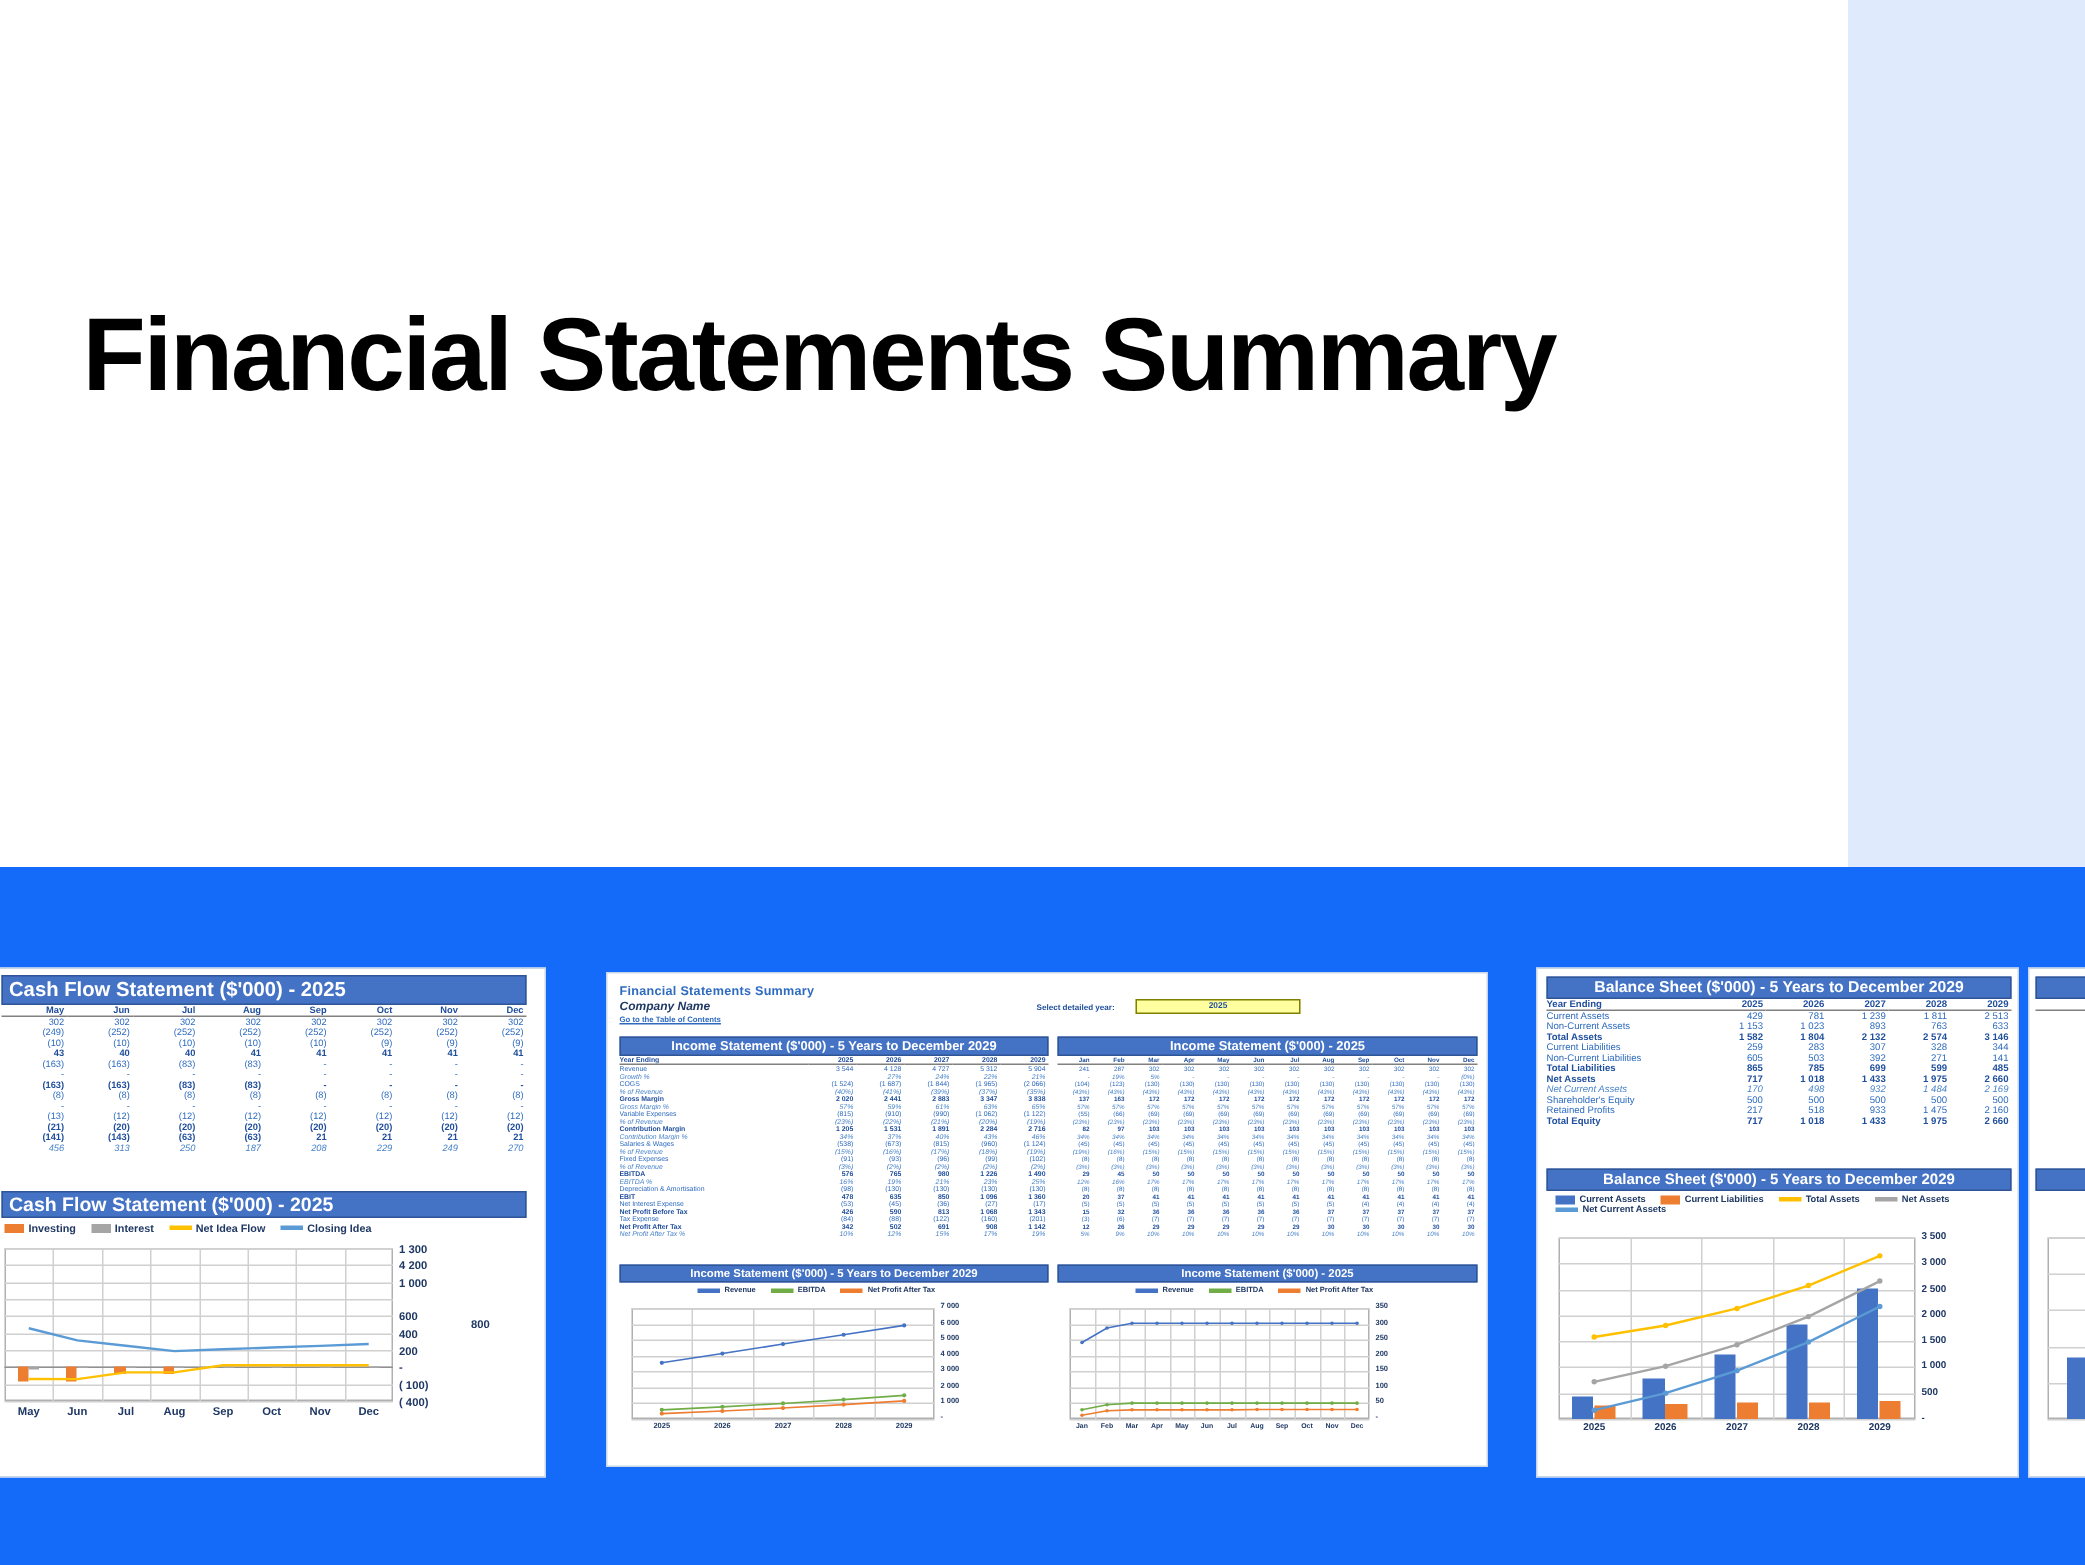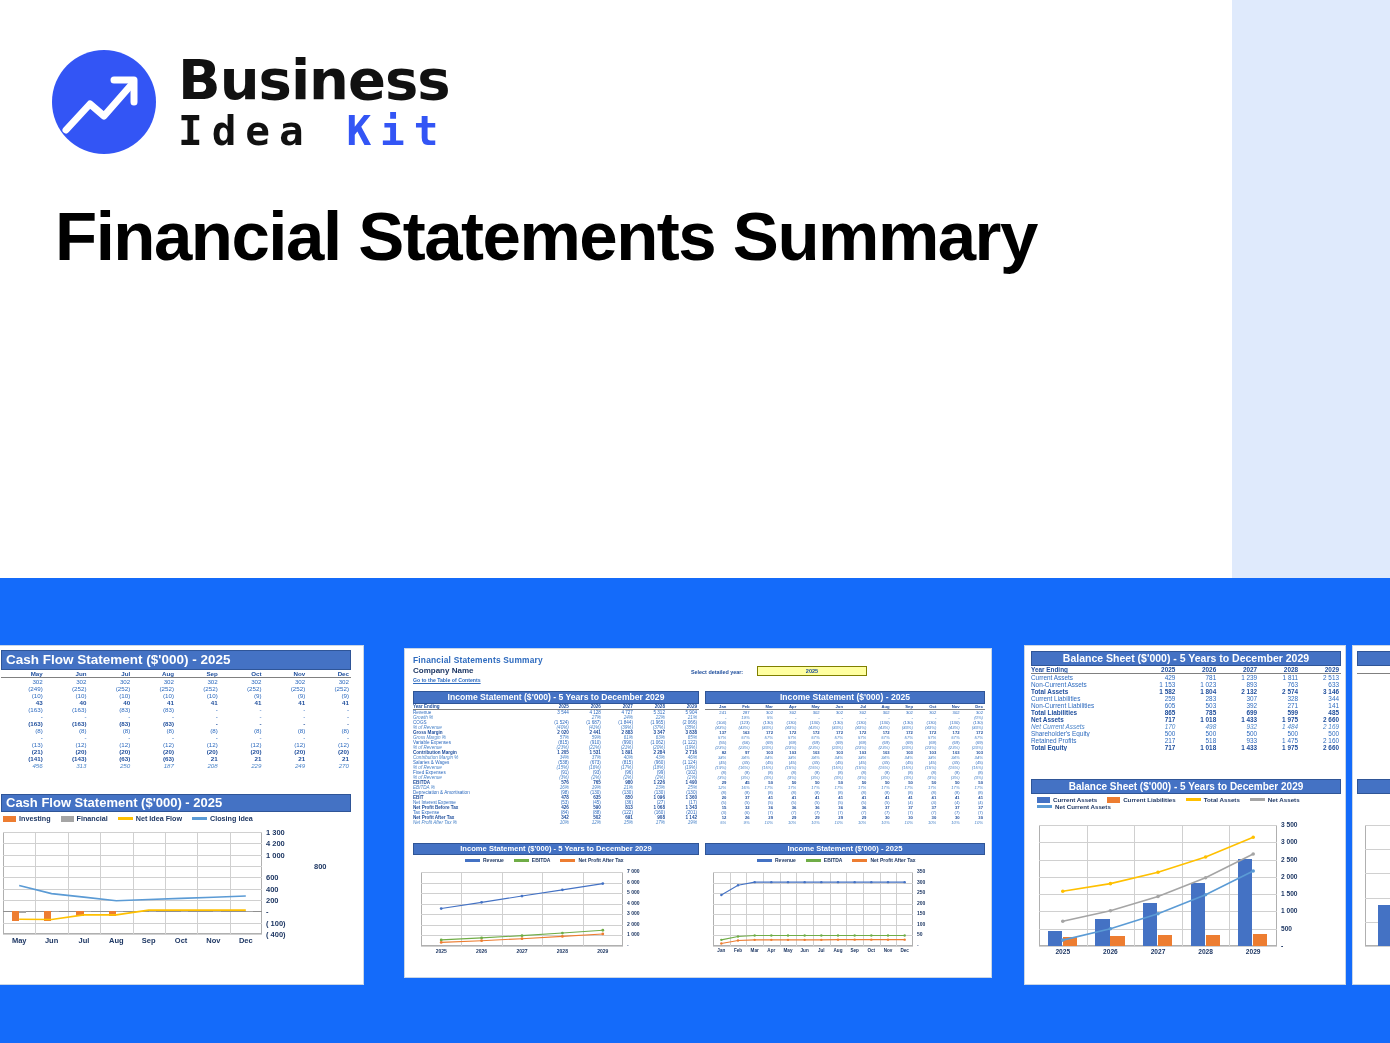--- a/index.html
+++ b/index.html
@@ -75,21 +75,21 @@
   
   #lp-title { position: absolute; left: 14px; top: 4px; width: 350px; height: 20px; font-size: 13.5px; line-height: 18px; padding-left: 4px; }
   #lp-table { position: absolute; left: 14px; top: 24px; width: 350px; font-size: 6.2px; }
   #lp-chart-title { position: absolute; left: 14px; top: 148px; width: 350px; height: 18px; font-size: 13px; line-height: 16px; padding-left: 4px; }
   #lp-legend { position: absolute; left: 16px; top: 168px; font-size: 7.2px; }
   #lp-chart { position: absolute; left: 14px; top: 182px; width: 305px; height: 122px; }
 
   
   #cp-head { position: absolute; left: 8px; top: 6px; }
   #cp-h1 { font-size: 8.4px; font-weight: 700; color: #2e6bbf; letter-spacing: .2px; }
-  #cp-h2 { font-size: 8px; font-weight: 700; color: #1f3864; margin-top: 1px; }
+  #cp-h2 { font-size: 8px; font-weight: 700; color: #1f3864; margin-top: 1px; font-style: italic; }
   #cp-h3 { font-size: 5.2px; font-weight: 700; color: #2e6bbf; text-decoration: underline; margin-top: 2px; }
   #cp-sel-lbl { position: absolute; left: 286px; top: 20px; font-size: 5.4px; font-weight: 700; color: #1f4e9c; }
   #cp-sel-box { position: absolute; left: 352px; top: 17px; width: 110px; height: 10px; background: #ffffa0; border: 1px solid #7f7f00; }
   #cp-sel-val { width: 100%; text-align: center; font-size: 5.6px; font-weight: 700; color: #1f4e9c; line-height: 8px; }
 
   #cp-t1-bar { position: absolute; left: 8px; top: 42px; width: 286px; height: 13px; font-size: 8.6px; line-height: 11px; }
   #cp-t1 { position: absolute; left: 8px; top: 55px; width: 286px; font-size: 4.6px; }
   #cp-t2-bar { position: absolute; left: 300px; top: 42px; width: 280px; height: 13px; font-size: 8.6px; line-height: 11px; }
   #cp-t2 { position: absolute; left: 300px; top: 55px; width: 280px; font-size: 4.2px; }
 
@@ -113,32 +113,20 @@
   #fp-table { position: absolute; left: 4px; top: 20px; width: 120px; font-size: 6.4px; }
   #fp-c-bar { position: absolute; left: 4px; top: 133px; width: 120px; height: 15px; }
   #fp-chart { position: absolute; left: 10px; top: 176px; width: 120px; height: 140px; }
 </style>
 </head>
 <body>
 
 <div id="hero">
   <div id="hero-sidebar"></div>
 
-  <div id="logo-row">
-    <div id="logo-mark">
-      <svg width="104" height="104" viewBox="0 0 104 104">
-        <path d="M14 80 L38 54 L52 66 L80 34" stroke="#ffffff" stroke-width="7" fill="none" stroke-linecap="round" stroke-linejoin="round"></path>
-        <path d="M62 30 L82 30 L82 52" stroke="#ffffff" stroke-width="7" fill="none" stroke-linecap="round" stroke-linejoin="round"></path>
-      </svg>
-    </div>
-    <div id="logo-words">
-      <div class="logo-business">Business</div>
-      <div class="logo-idea-kit"><span>Idea </span><span class="logo-kit">Kit</span></div>
-    </div>
-  </div>
 
   <h1 id="hero-title">Financial Statements Summary</h1>
 </div>
 
 <div id="band"></div>
 
 <div class="panel" id="panel-left">
   <div class="bar left" id="lp-title">Cash Flow Statement ($'000) - 2025</div>
   <table class="sheet" id="lp-table">
     <tbody id="lp-tbody">
@@ -285,21 +273,21 @@
       </tbody>
   </table>
   <div class="bar left" id="lp-chart-title">Cash Flow Statement ($'000) - 2025</div>
   <div class="legend" id="lp-legend">
       <div class="li">
         <span class="swatch sw-bar" style="background: rgb(237, 125, 49);"></span>
         <span class="lgd-txt" style="font-size: 7.2px;">Investing</span>
       </div>
       <div class="li">
         <span class="swatch sw-bar" style="background: rgb(165, 165, 165);"></span>
-        <span class="lgd-txt" style="font-size: 7.2px;">Financial</span>
+        <span class="lgd-txt" style="font-size: 7.2px;">Interest</span>
       </div>
       <div class="li">
         <span class="swatch sw-line" style="background: rgb(255, 192, 0);"></span>
         <span class="lgd-txt" style="font-size: 7.2px;">Net Idea Flow</span>
       </div>
       <div class="li">
         <span class="swatch sw-line" style="background: rgb(91, 155, 213);"></span>
         <span class="lgd-txt" style="font-size: 7.2px;">Closing Idea</span>
       </div>
     </div>
@@ -343,21 +331,21 @@
       <div class="axis-lbl" style="left: 34.375px; top: 108px; width: 32.375px; text-align: center; font-size: 7.5px;">Jun</div>
       <div class="axis-lbl" style="left: 66.75px; top: 108px; width: 32.375px; text-align: center; font-size: 7.5px;">Jul</div>
       <div class="axis-lbl" style="left: 99.125px; top: 108px; width: 32.375px; text-align: center; font-size: 7.5px;">Aug</div>
       <div class="axis-lbl" style="left: 131.5px; top: 108px; width: 32.375px; text-align: center; font-size: 7.5px;">Sep</div>
       <div class="axis-lbl" style="left: 163.875px; top: 108px; width: 32.375px; text-align: center; font-size: 7.5px;">Oct</div>
       <div class="axis-lbl" style="left: 196.25px; top: 108px; width: 32.375px; text-align: center; font-size: 7.5px;">Nov</div>
       <div class="axis-lbl" style="left: 228.625px; top: 108px; width: 32.375px; text-align: center; font-size: 7.5px;">Dec</div>
       <div class="axis-lbl" style="left: 265px; top: 0px; font-size: 7.5px;">1 300</div>
       <div class="axis-lbl" style="left: 265px; top: 11.3333px; font-size: 7.5px;">4 200</div>
       <div class="axis-lbl" style="left: 265px; top: 22.6667px; font-size: 7.5px;">1 000</div>
-      <div class="axis-lbl" style="left: 265px; top: 34px; font-size: 7.5px; padding-left: 48px;">800</div>
+      <div class="axis-lbl" style="left: 265px; top: 50px; font-size: 7.5px; padding-left: 48px;">800</div>
       <div class="axis-lbl" style="left: 265px; top: 45.3333px; font-size: 7.5px;">600</div>
       <div class="axis-lbl" style="left: 265px; top: 56.6667px; font-size: 7.5px;">400</div>
       <div class="axis-lbl" style="left: 265px; top: 68px; font-size: 7.5px;">200</div>
       <div class="axis-lbl" style="left: 265px; top: 79.3333px; font-size: 7.5px;">-</div>
       <div class="axis-lbl" style="left: 265px; top: 90.6667px; font-size: 7.5px;">( 100)</div>
       <div class="axis-lbl" style="left: 265px; top: 102px; font-size: 7.5px;">( 400)</div>
     </div>
 </div>
 
 <div class="panel" id="panel-center">

